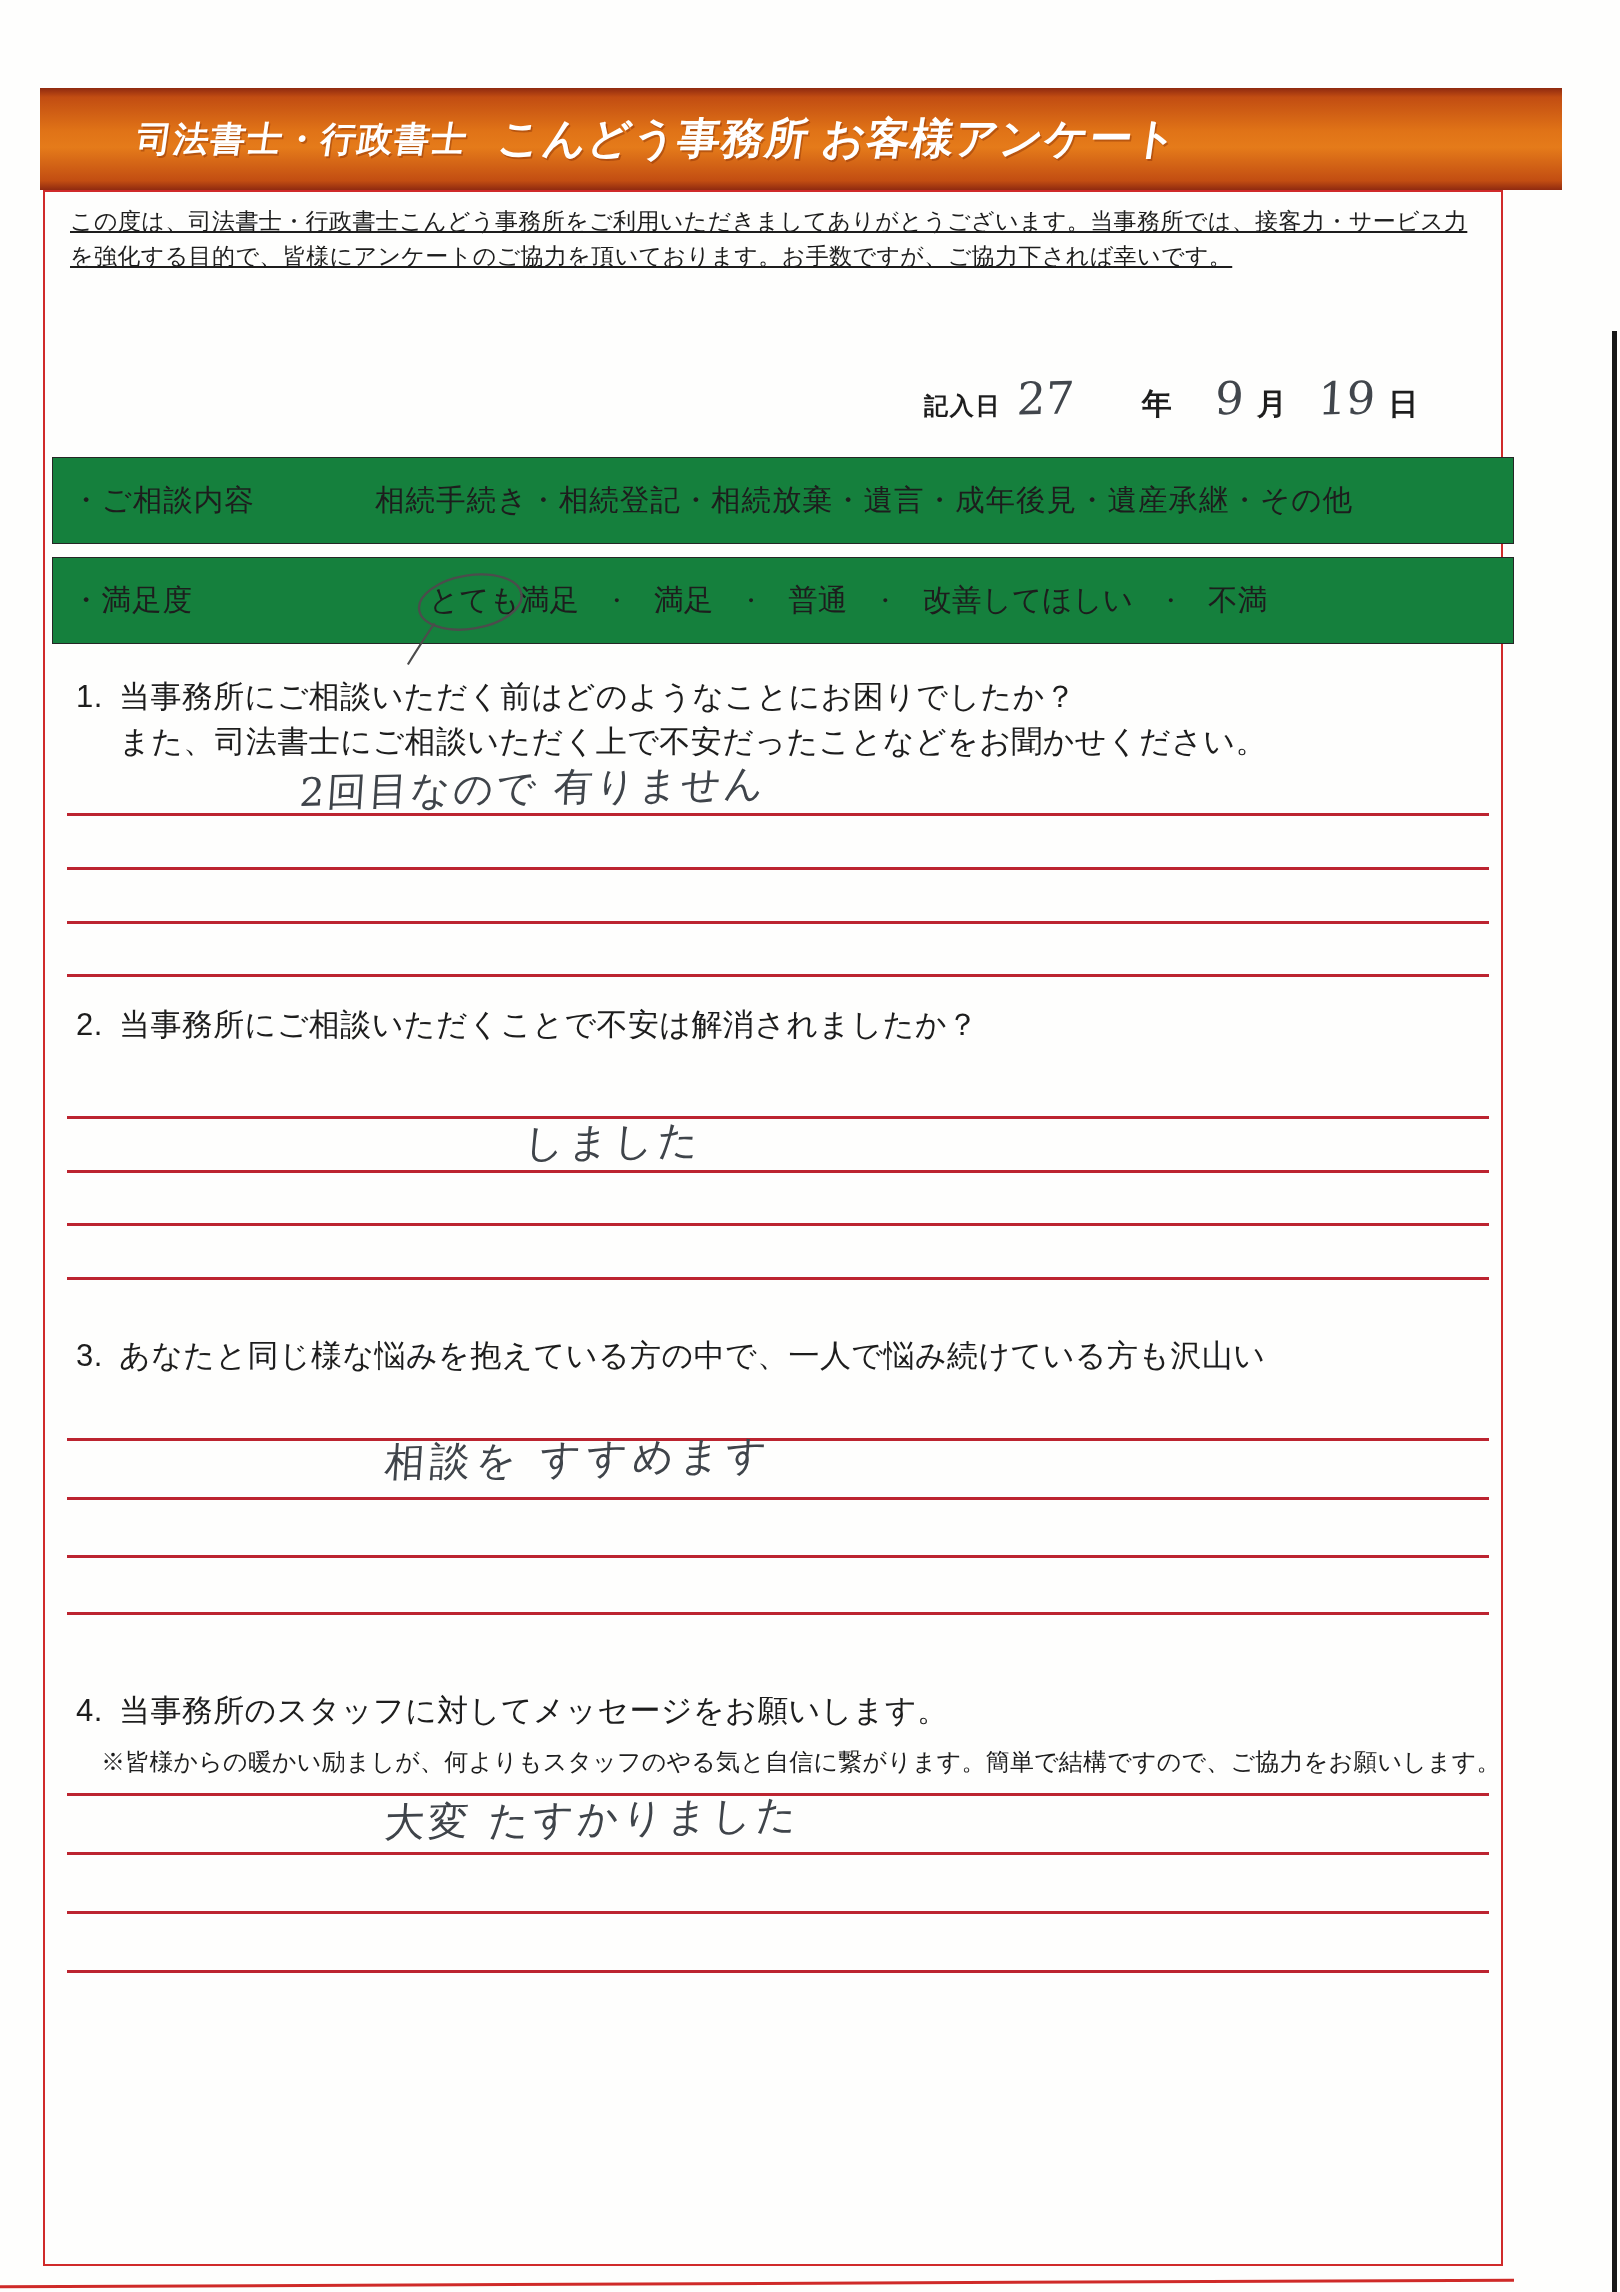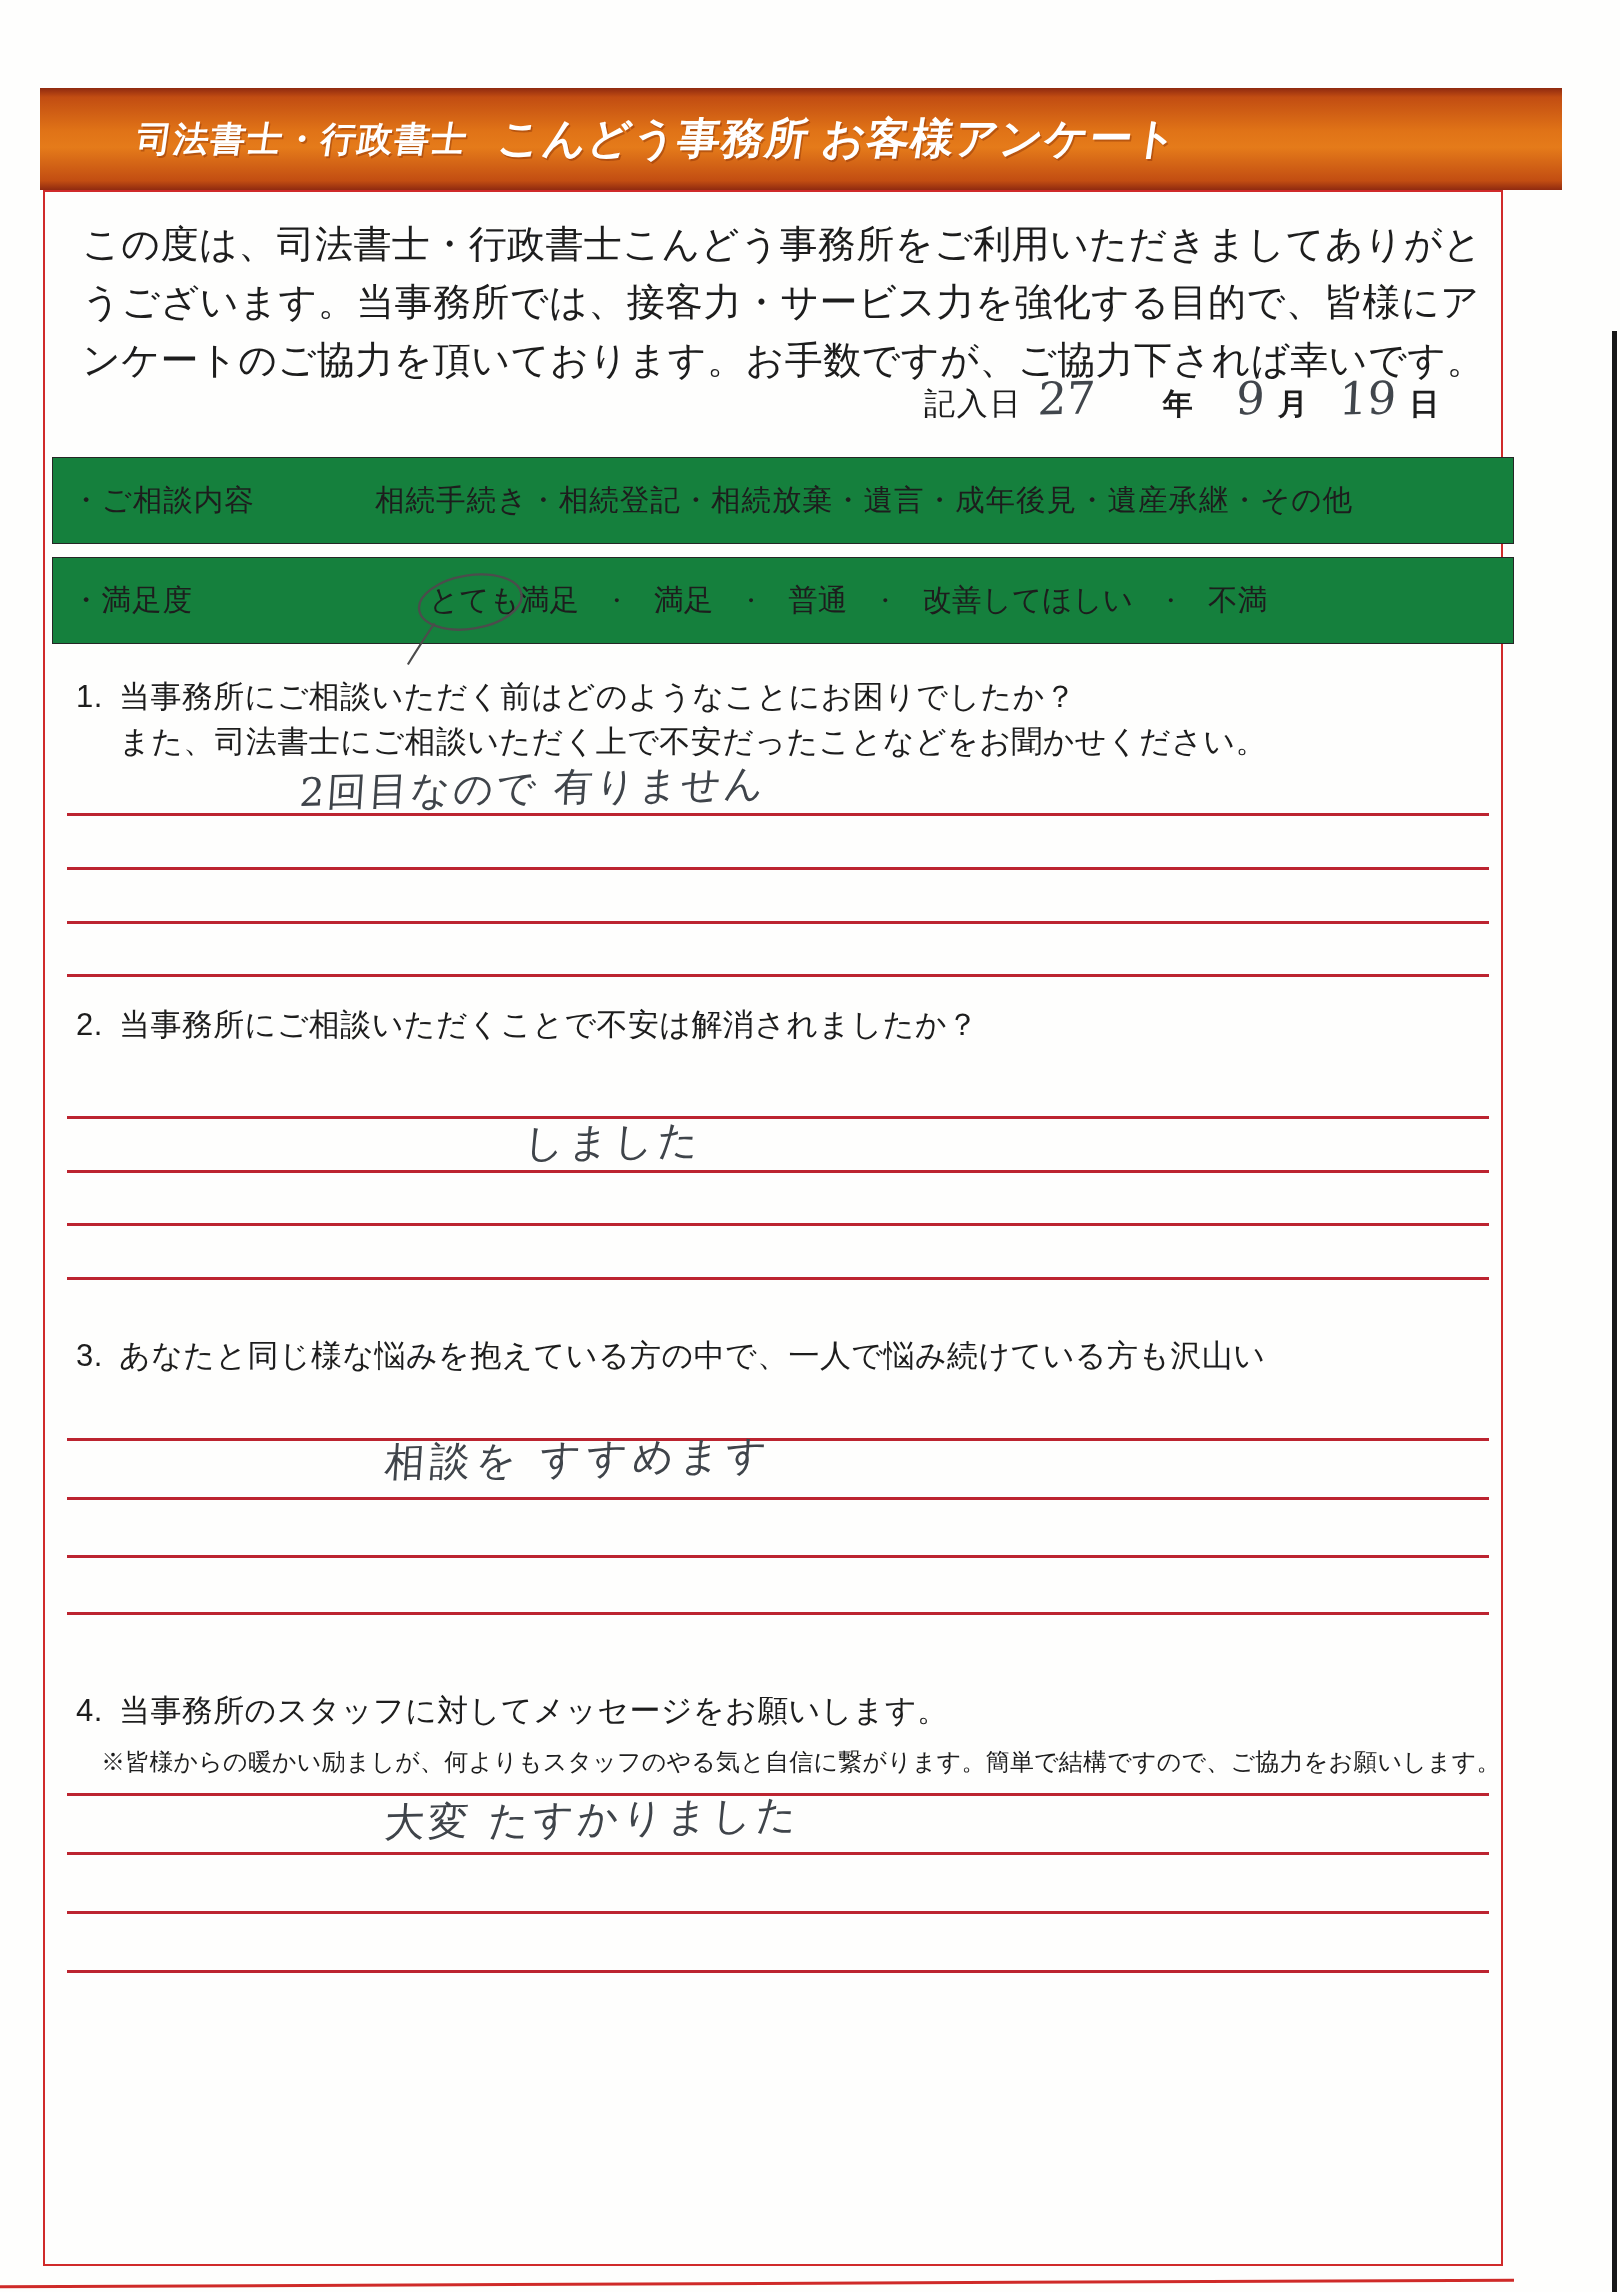--- a/index.html
+++ b/index.html
@@ -16,25 +16,25 @@
   .banner span{color:#fff;font-weight:bold;white-space:nowrap;
     transform:skewX(-8deg);text-shadow:1.8px 1.8px 0 rgba(110,30,0,.35);}
   .banner .p1{font-size:35px;letter-spacing:1.8px;}
   .banner .p2{font-size:43px;letter-spacing:0.9px;}
   
   .frame{position:absolute;left:43px;top:190px;width:1460px;height:2076px;
     border:2.7px solid #d02a2a;box-sizing:border-box;}
   .artifact-line{position:absolute;left:0;top:2282px;width:1514px;height:2.7px;background:#cf2a28;transform:rotate(-0.25deg);}
   .black-edge{position:absolute;left:1612px;top:331px;width:4.5px;height:1961px;background:#181818;}
   
-  .intro{position:absolute;left:70px;top:204px;width:1413px;margin:12px;
-    font-size:38px;line-height:1.52;letter-spacing:0.4px;}
+  .intro{position:absolute;left:70px;top:204px;width:1413px;margin:0;
+    font-size:23px;line-height:1.52;letter-spacing:0.4px;text-decoration:underline;}
   
   .date-row{position:absolute;left:924px;top:376px;display:flex;align-items:baseline;white-space:nowrap;}
-  .date-row .lbl{font-size:31px;font-weight:400;letter-spacing:1.8px;}
+  .date-row .lbl{font-size:24px;font-weight:700;letter-spacing:1.8px;}
   .date-row .unit{font-size:30px;font-weight:600;}
   .hand{font-family:"DejaVu Serif",serif;color:#41464c;
     transform:skewX(-4deg) rotate(-1deg);display:inline-block;}
   .date-row .hand{font-size:45px;line-height:1;}
   .m-l18{margin-left:16px;}.m-l75{margin-left:67px;}.m-l48{margin-left:43px;}.m-l15{margin-left:13.4px;}.m-l35{margin-left:31px;}
   
   .opt-box{position:absolute;left:52px;width:1462px;height:87px;border:1.8px solid #262626;
     box-sizing:border-box;display:flex;align-items:center;background:#15803d;}
   .box1{top:457px;}
   .box2{top:557px;font-family:Liberation Mono, monospace;}

